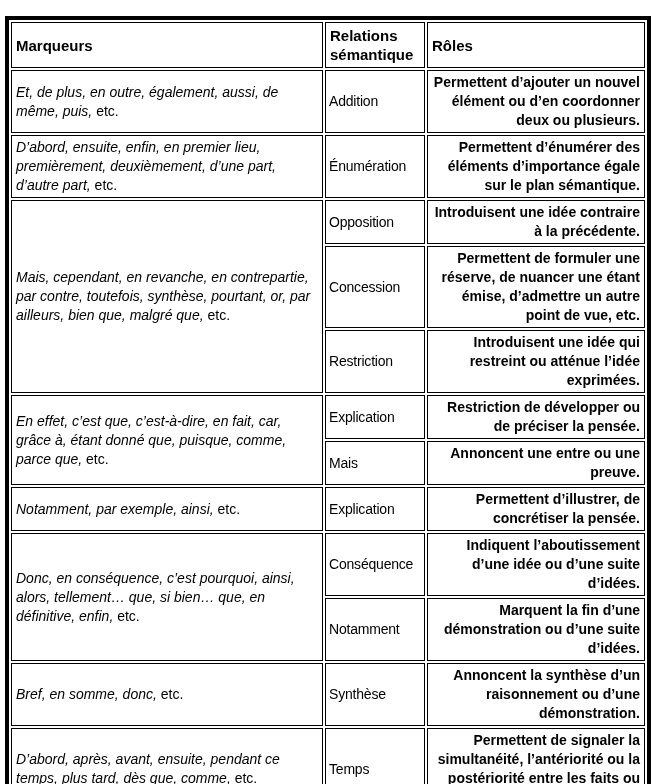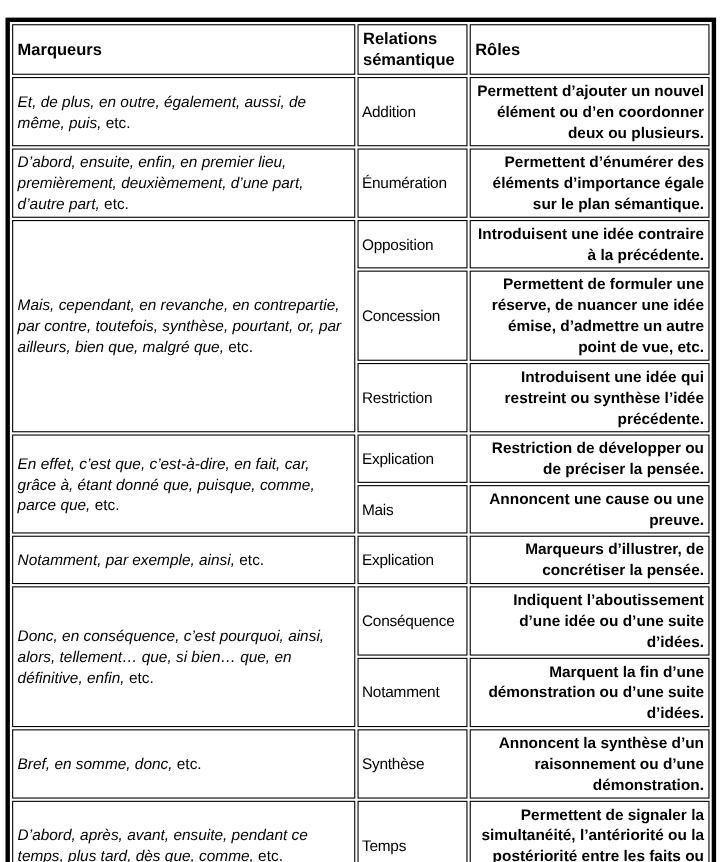--- a/index.html
+++ b/index.html
@@ -90,39 +90,39 @@
           <td class="relation">Énumération</td>
           <td class="role">Permettent d’énumérer des éléments d’importance égale sur le plan sémantique.</td>
         </tr>
         <tr>
           <td class="markers" rowspan="3"><span>Mais, cependant, en revanche, en contrepartie, par contre, toutefois, synthèse, pourtant, or, par ailleurs, bien que, malgré que, </span><span class="etc">etc.</span></td>
           <td class="relation">Opposition</td>
           <td class="role">Introduisent une idée contraire à la précédente.</td>
         </tr>
         <tr>
           <td class="relation">Concession</td>
-          <td class="role">Permettent de formuler une réserve, de nuancer une idée émise, d’admettre un autre point de vue, etc.</td>
+          <td class="role">Permettent de formuler une réserve, de nuancer une étant émise, d’admettre un autre point de vue, etc.</td>
         </tr>
         <tr>
           <td class="relation">Restriction</td>
-          <td class="role">Introduisent une idée qui restreint ou synthèse l’idée précédente.</td>
+          <td class="role">Introduisent une idée qui restreint ou atténue l’idée exprimées.</td>
         </tr>
         <tr>
           <td class="markers" rowspan="2"><span>En effet, c’est que, c’est-à-dire, en fait, car, grâce à, étant donné que, puisque, comme, parce que, </span><span class="etc">etc.</span></td>
           <td class="relation">Explication</td>
           <td class="role">Restriction de développer ou de préciser la pensée.</td>
         </tr>
         <tr>
           <td class="relation">Mais</td>
-          <td class="role">Annoncent une cause ou une preuve.</td>
+          <td class="role">Annoncent une entre ou une preuve.</td>
         </tr>
         <tr>
           <td class="markers" rowspan="1"><span>Notamment, par exemple, ainsi, </span><span class="etc">etc.</span></td>
           <td class="relation">Explication</td>
-          <td class="role">Marqueurs d’illustrer, de concrétiser la pensée.</td>
+          <td class="role">Permettent d’illustrer, de concrétiser la pensée.</td>
         </tr>
         <tr>
           <td class="markers" rowspan="2"><span>Donc, en conséquence, c’est pourquoi, ainsi, alors, tellement… que, si bien… que, en définitive, enfin, </span><span class="etc">etc.</span></td>
           <td class="relation">Conséquence</td>
           <td class="role">Indiquent l’aboutissement d’une idée ou d’une suite d’idées.</td>
         </tr>
         <tr>
           <td class="relation">Notamment</td>
           <td class="role">Marquent la fin d’une démonstration ou d’une suite d’idées.</td>
         </tr>

